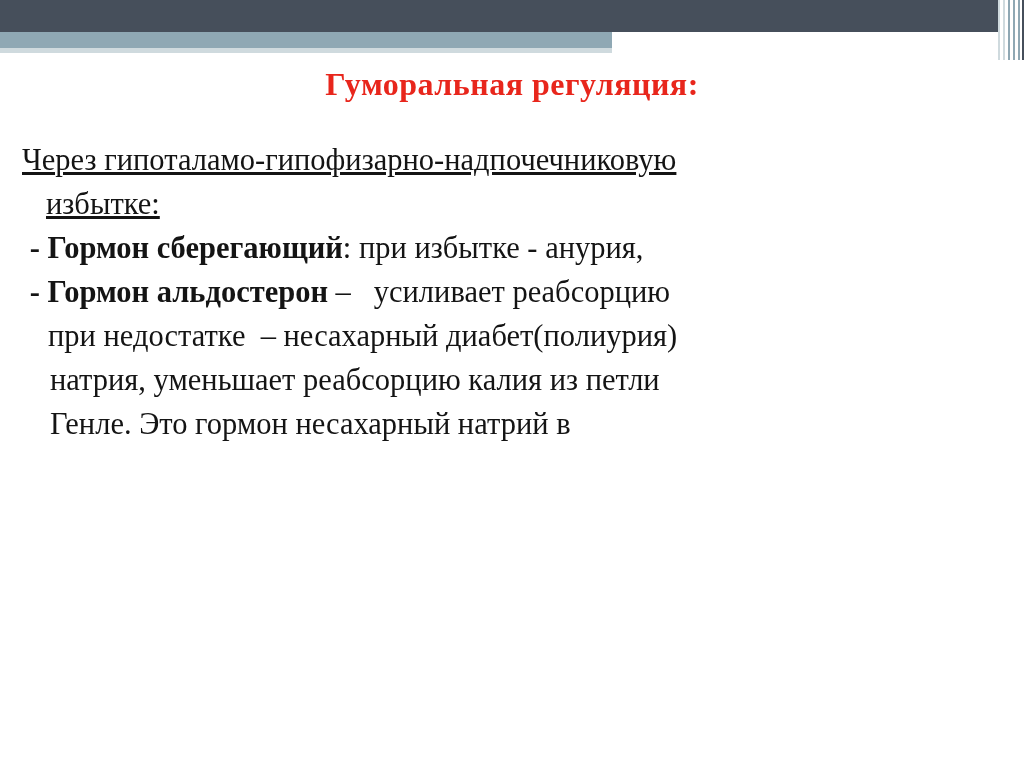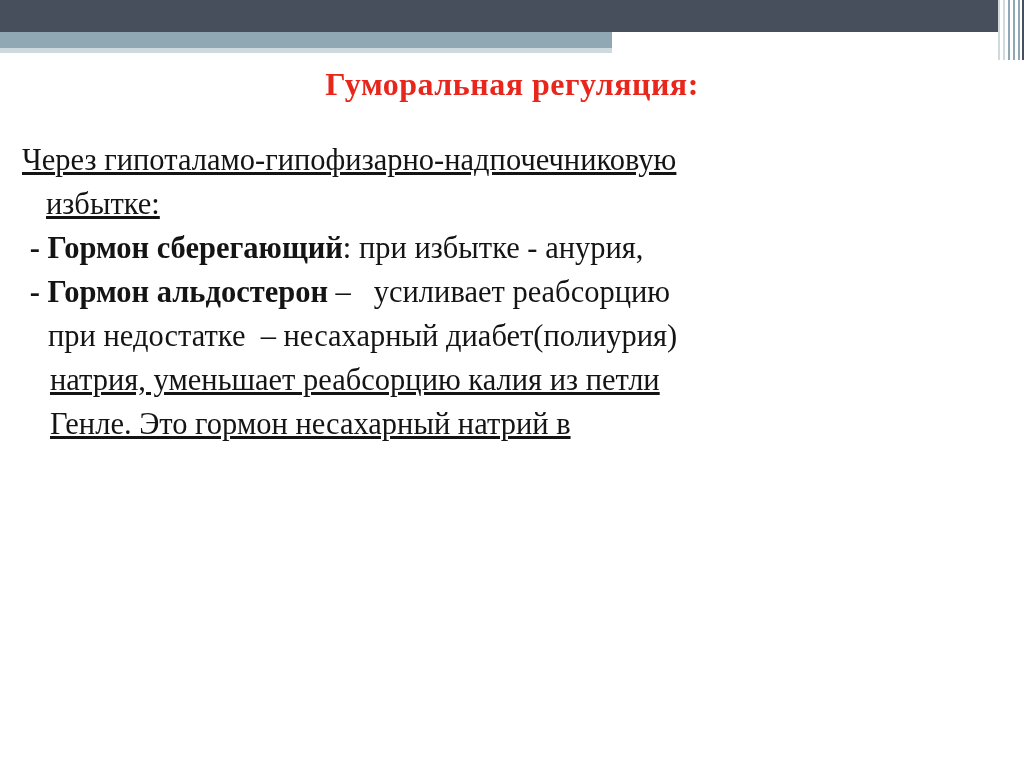--- a/index.html
+++ b/index.html
@@ -95,21 +95,21 @@
     font-size: 30.5px;
     line-height: 44px;
     white-space: pre;
     font-family: "Liberation Serif", serif;
   }
   .line.underline {
     text-decoration: underline;
   }
   .line.indent1 { padding-left: 24px; }
   .line.indent2 { padding-left: 26px; }
-  .line.indent3 { padding-left: 28px; text-decoration: underline; }
+  .line.indent3 { padding-left: 28px; }
   .bold { font-weight: bold; }
 </style>
 </head>
 <body>
 
 <div class="deco">
   <div class="bar-dark"></div>
   <div class="bar-steel"></div>
   <div class="bar-light"></div>
   <div class="stripes">

